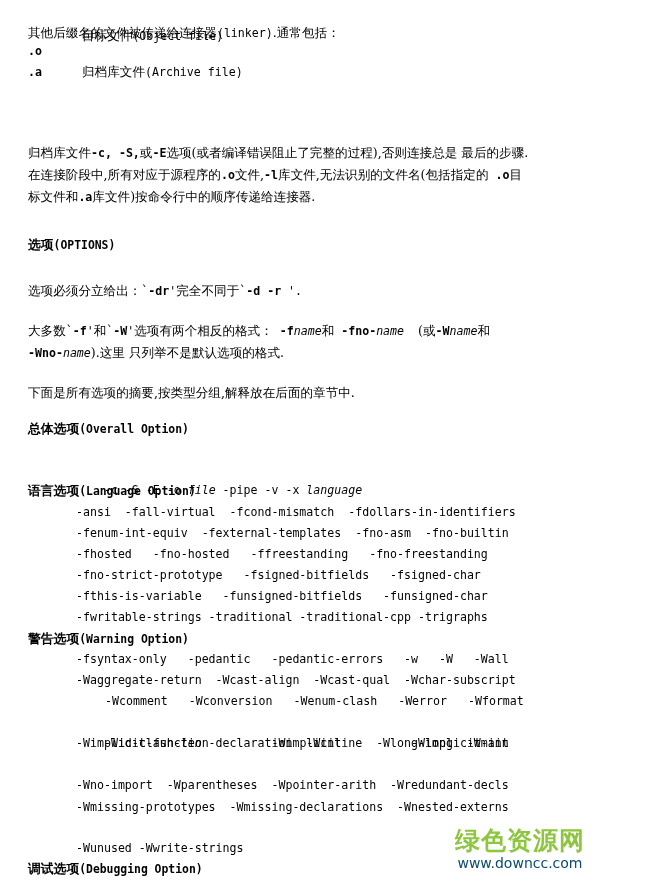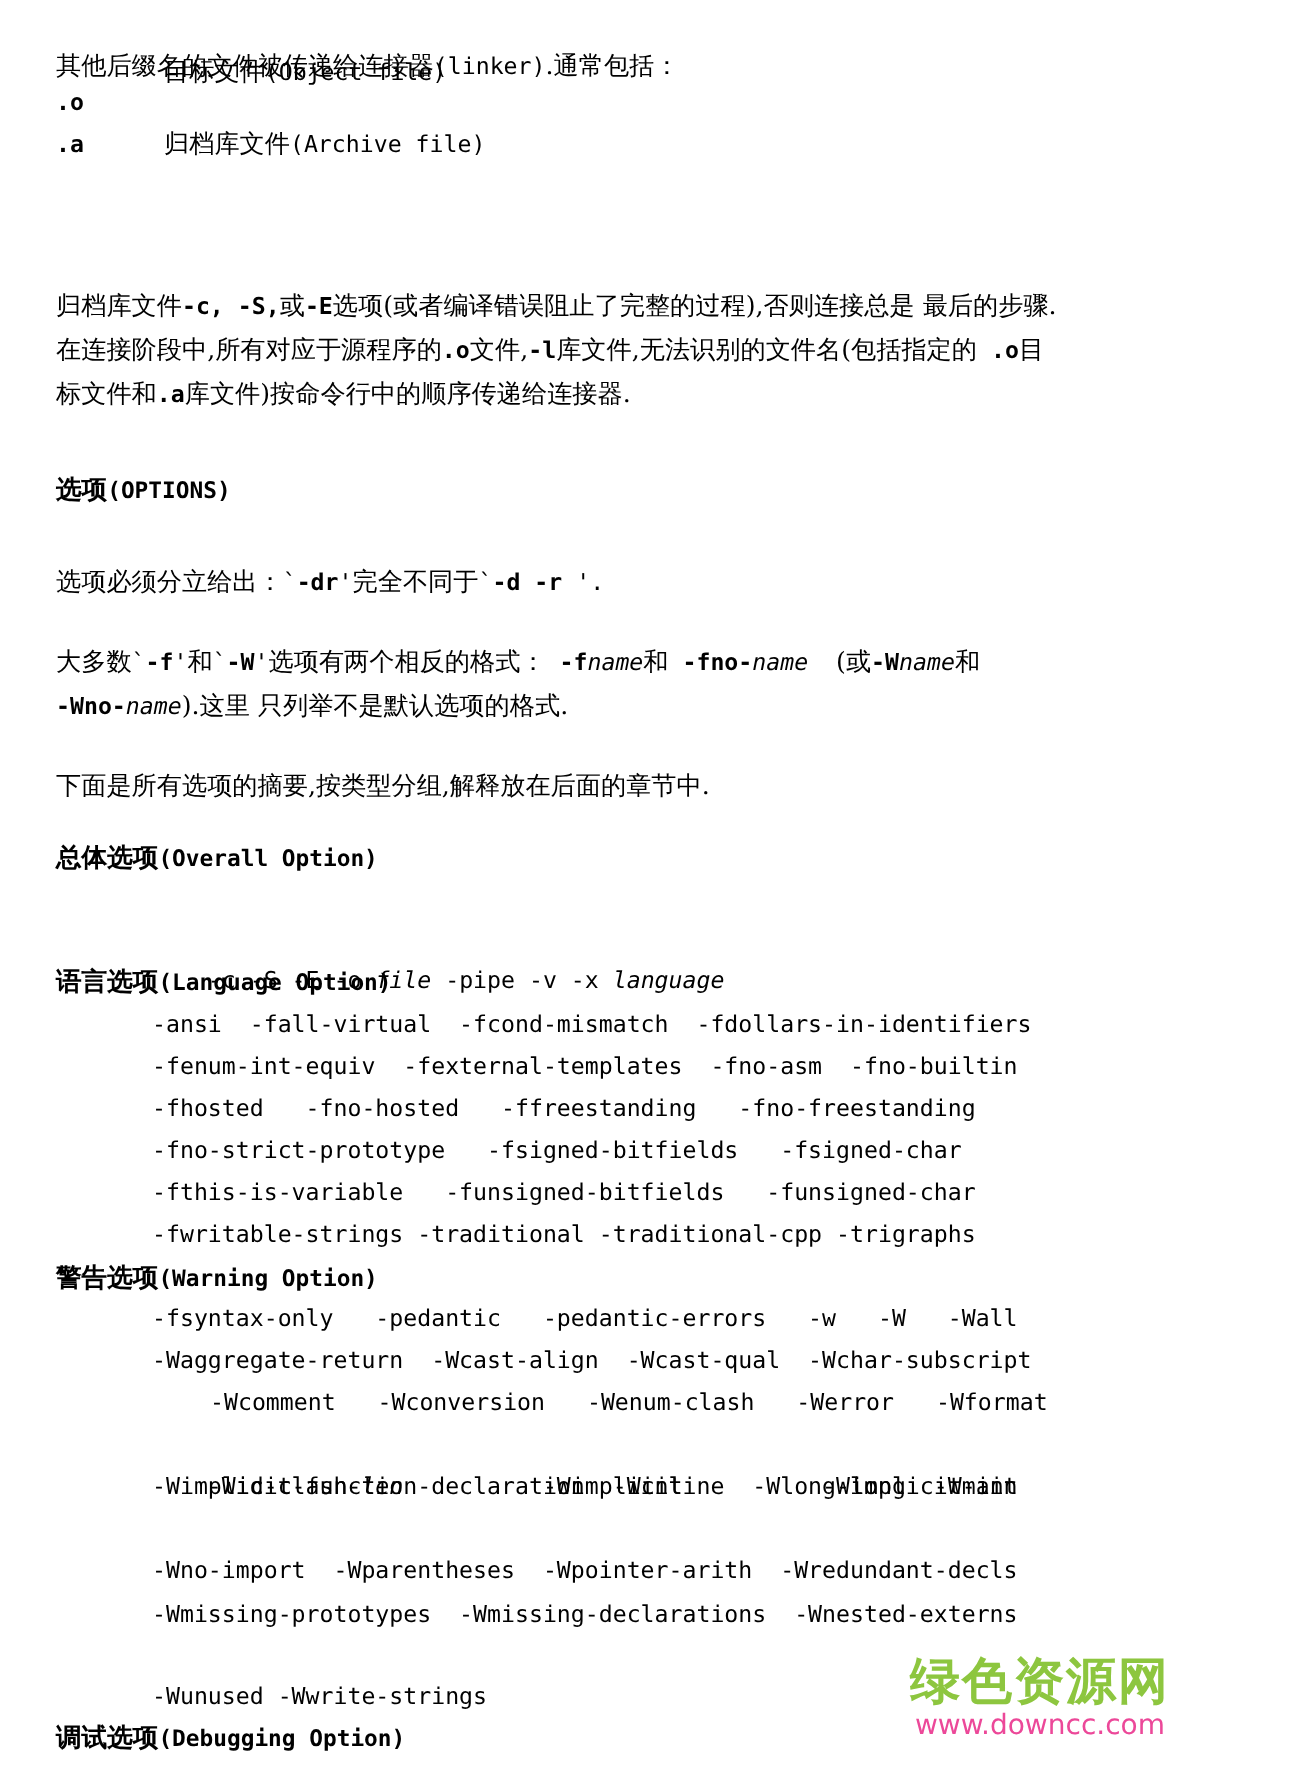--- a/index.html
+++ b/index.html
@@ -110,21 +110,21 @@
     font-weight: bold;
     font-size: 25px;
     letter-spacing: 1px;
     color: #8dc63f;
     line-height: 1.05;
     display: block;
   }
   .watermark .wm-sub {
     font-family: "DejaVu Sans", "Liberation Sans", sans-serif;
     font-size: 14px;
-    color: #ec4899;
+    color: #0c4a6e;
     line-height: 1.2;
     display: block;
     margin-top: 1px;
   }
 </style>
 </head>
 <body>
 
 <div class="page">
 

